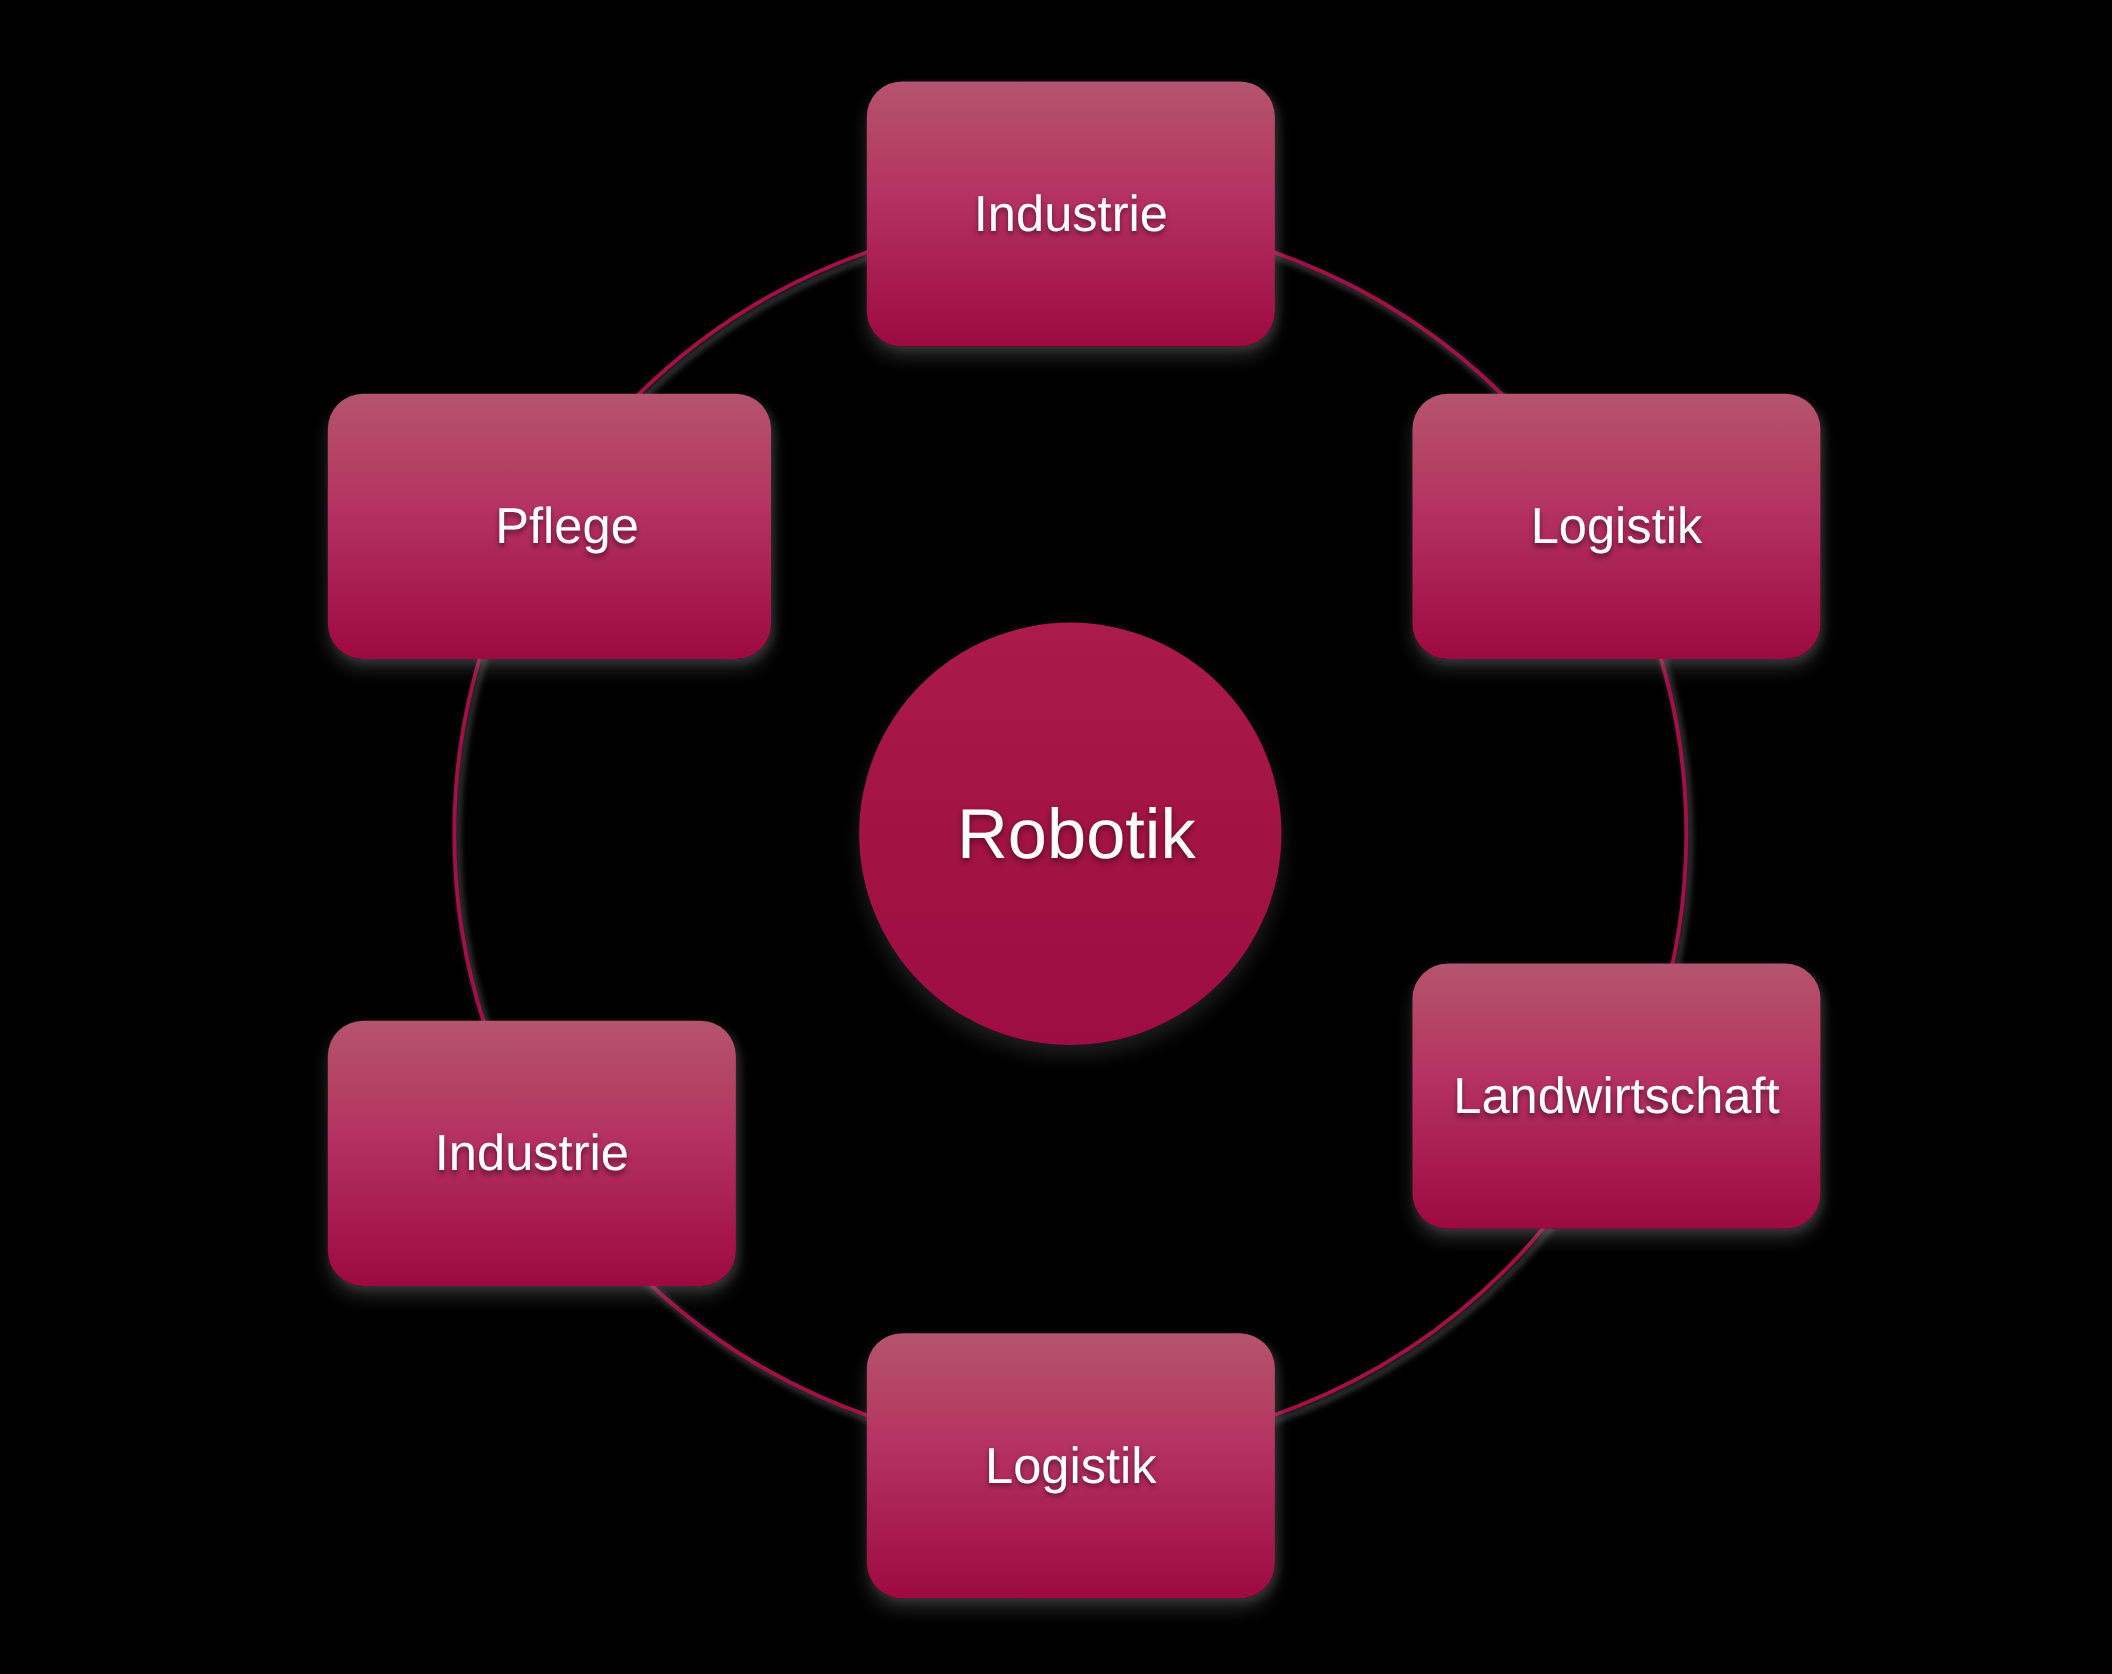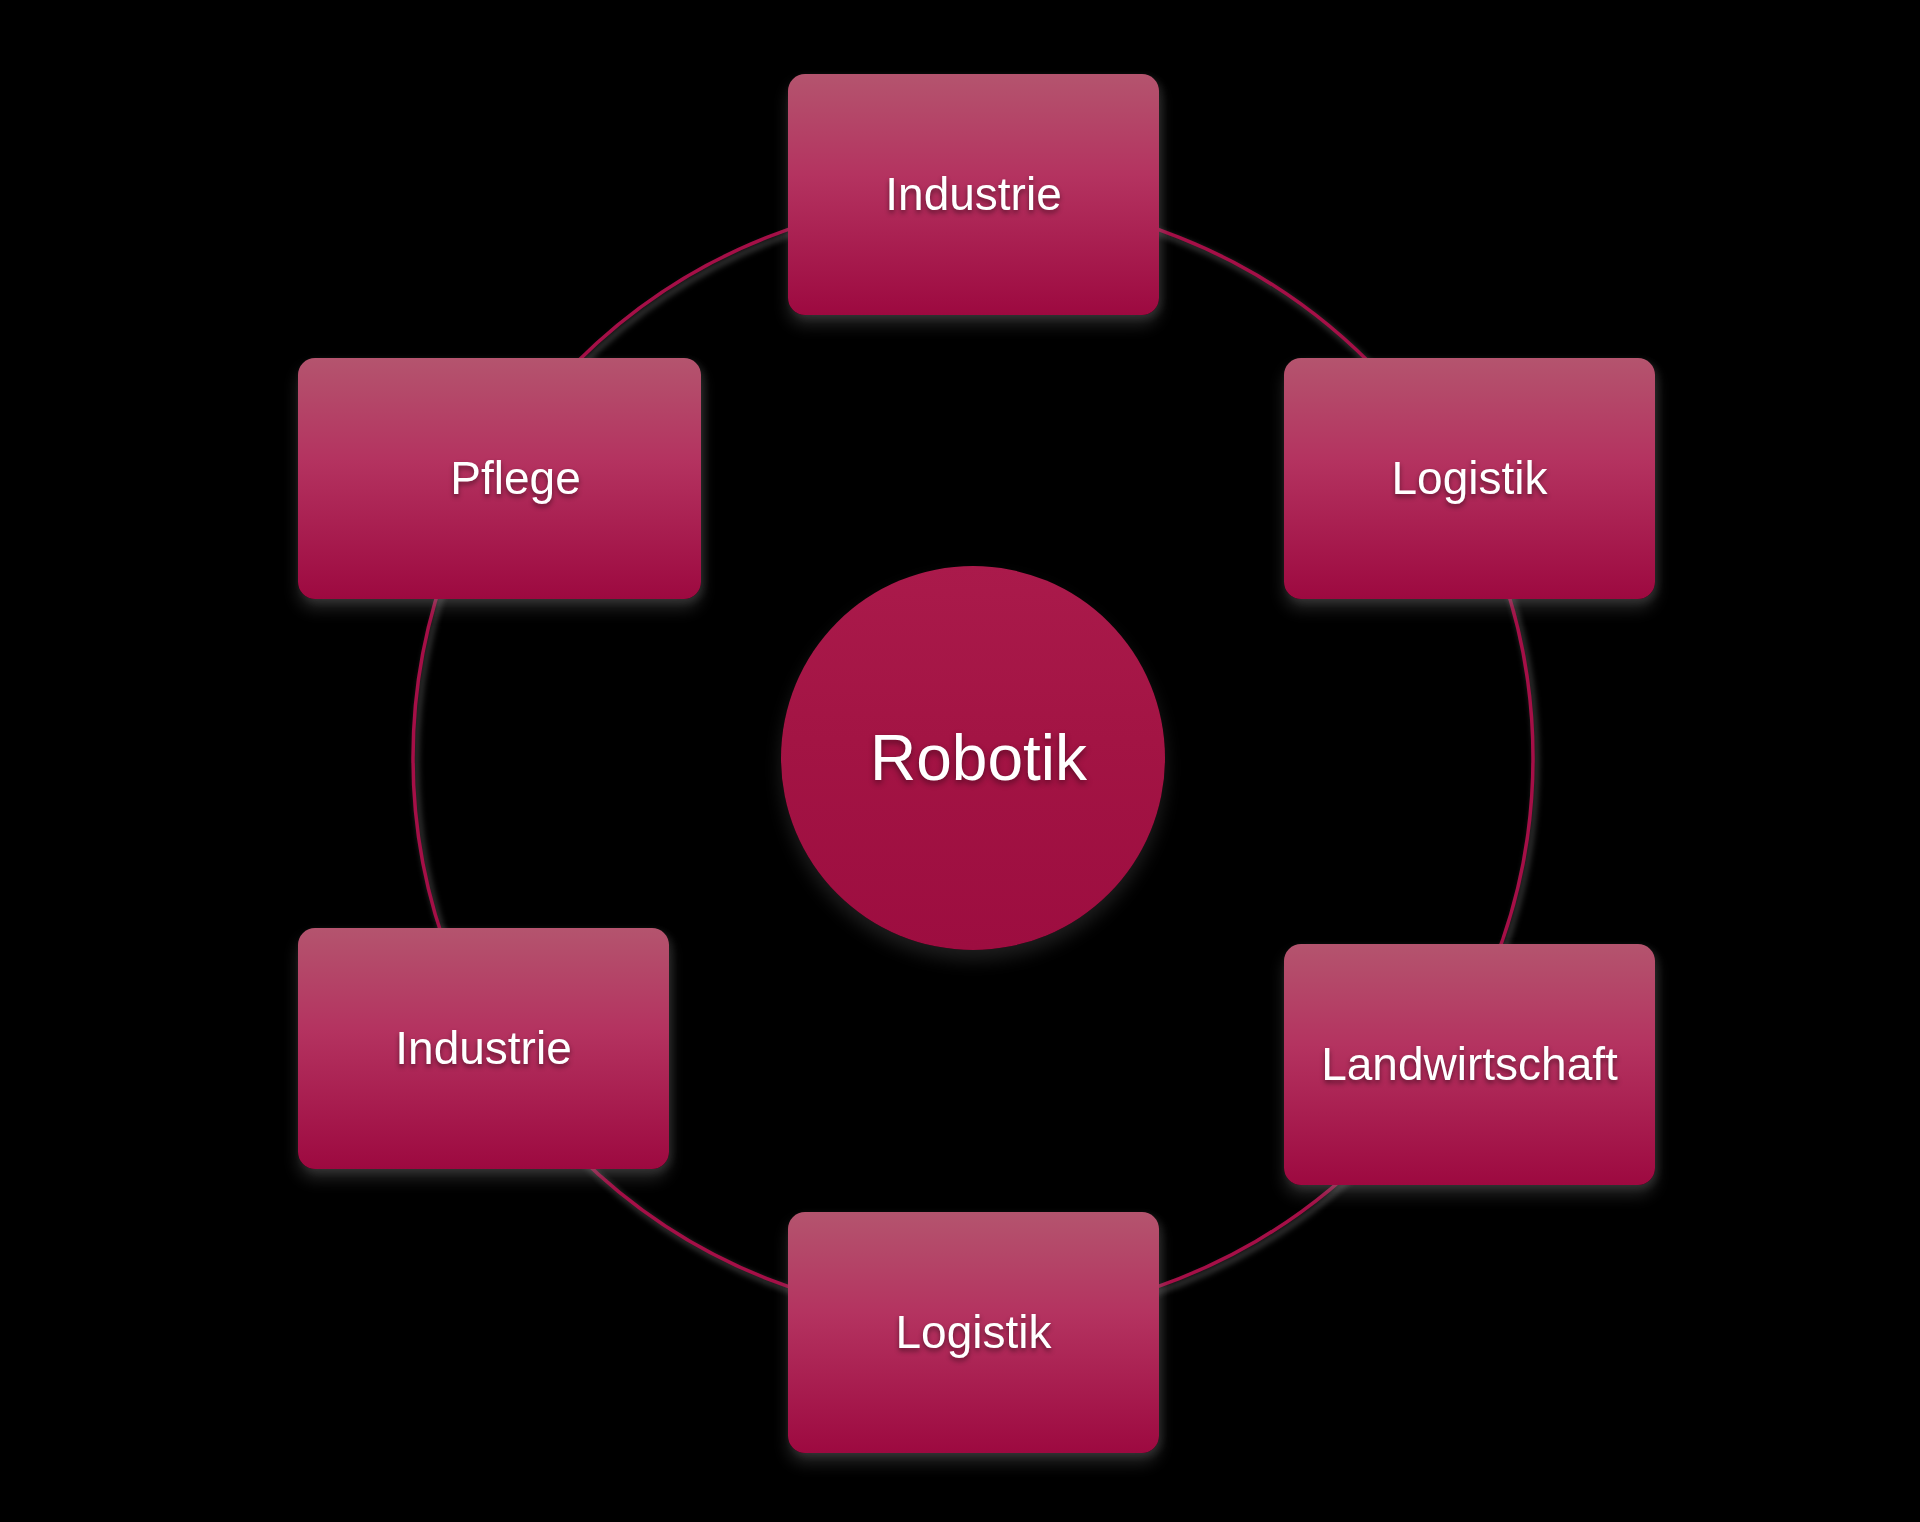--- a/index.html
+++ b/index.html
@@ -27,42 +27,42 @@
     stroke-width: 3.5;
   }
   .ring-svg {
     filter: drop-shadow(3px 4px 3px rgba(130,130,130,0.65));
   }
   
   .node {
     position: absolute;
     width: 371px;
     height: 241px;
-    border-radius: 17px;
+    border-radius: 32px;
     background: linear-gradient(180deg,
       var(--node-gradient-top, #b4546e) 0%,
       var(--node-gradient-mid, #b43360) 42%,
       var(--node-gradient-bottom, #9d0940) 100%);
     box-shadow: 0 10px 16px rgba(130,130,130,0.28), 3px 3px 8px rgba(130,130,130,0.22);
     display: flex;
     align-items: center;
     justify-content: center;
     z-index: 2;
   }
   .node-label {
     color: var(--text, #fff);
     font-size: 46px;
     line-height: 1.1;
     text-align: center;
     text-shadow: 0 3px 5px rgba(0,0,0,0.45);
     white-space: nowrap;
   }
   .node-industrie      { left: 788px;  top: 74px;   }
   .node-logistik       { left: 1284px; top: 358px;  }
-  .node-landwirtschaft { left: 1284px; top: 944px;  }
+  .node-landwirtschaft { left: 1284px; top: 876px;  }
   .node-bildung        { left: 788px;  top: 1212px; }
   .node-sicherheit     { left: 298px;  top: 928px;  }
   .node-pflege         { left: 298px;  top: 358px; padding-left: 32px;  }
   
   .hub {
     position: absolute;
     left: 781px;
     top: 566px;
     width: 384px;
     height: 384px;

